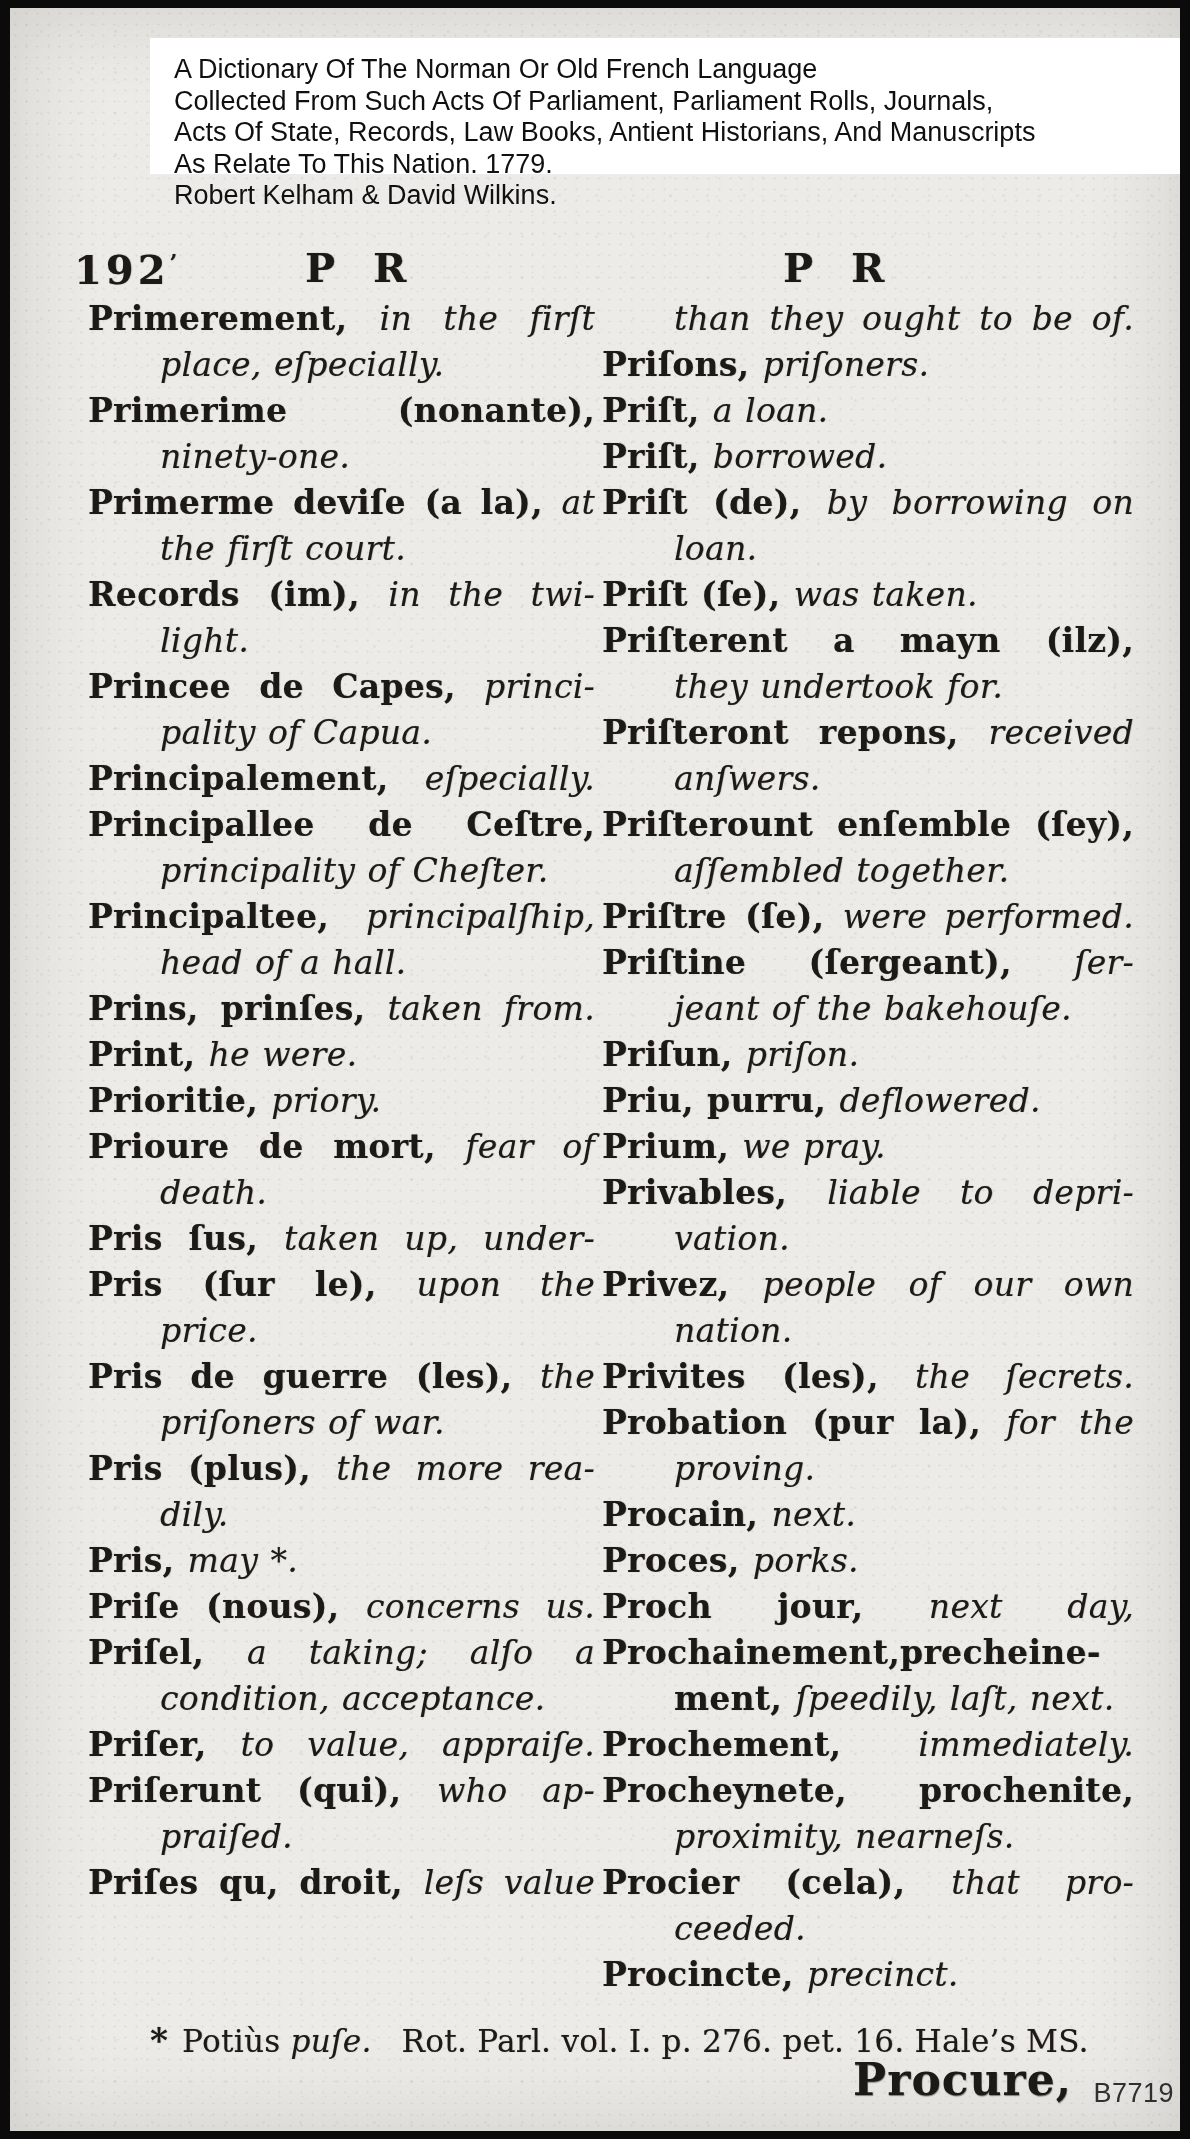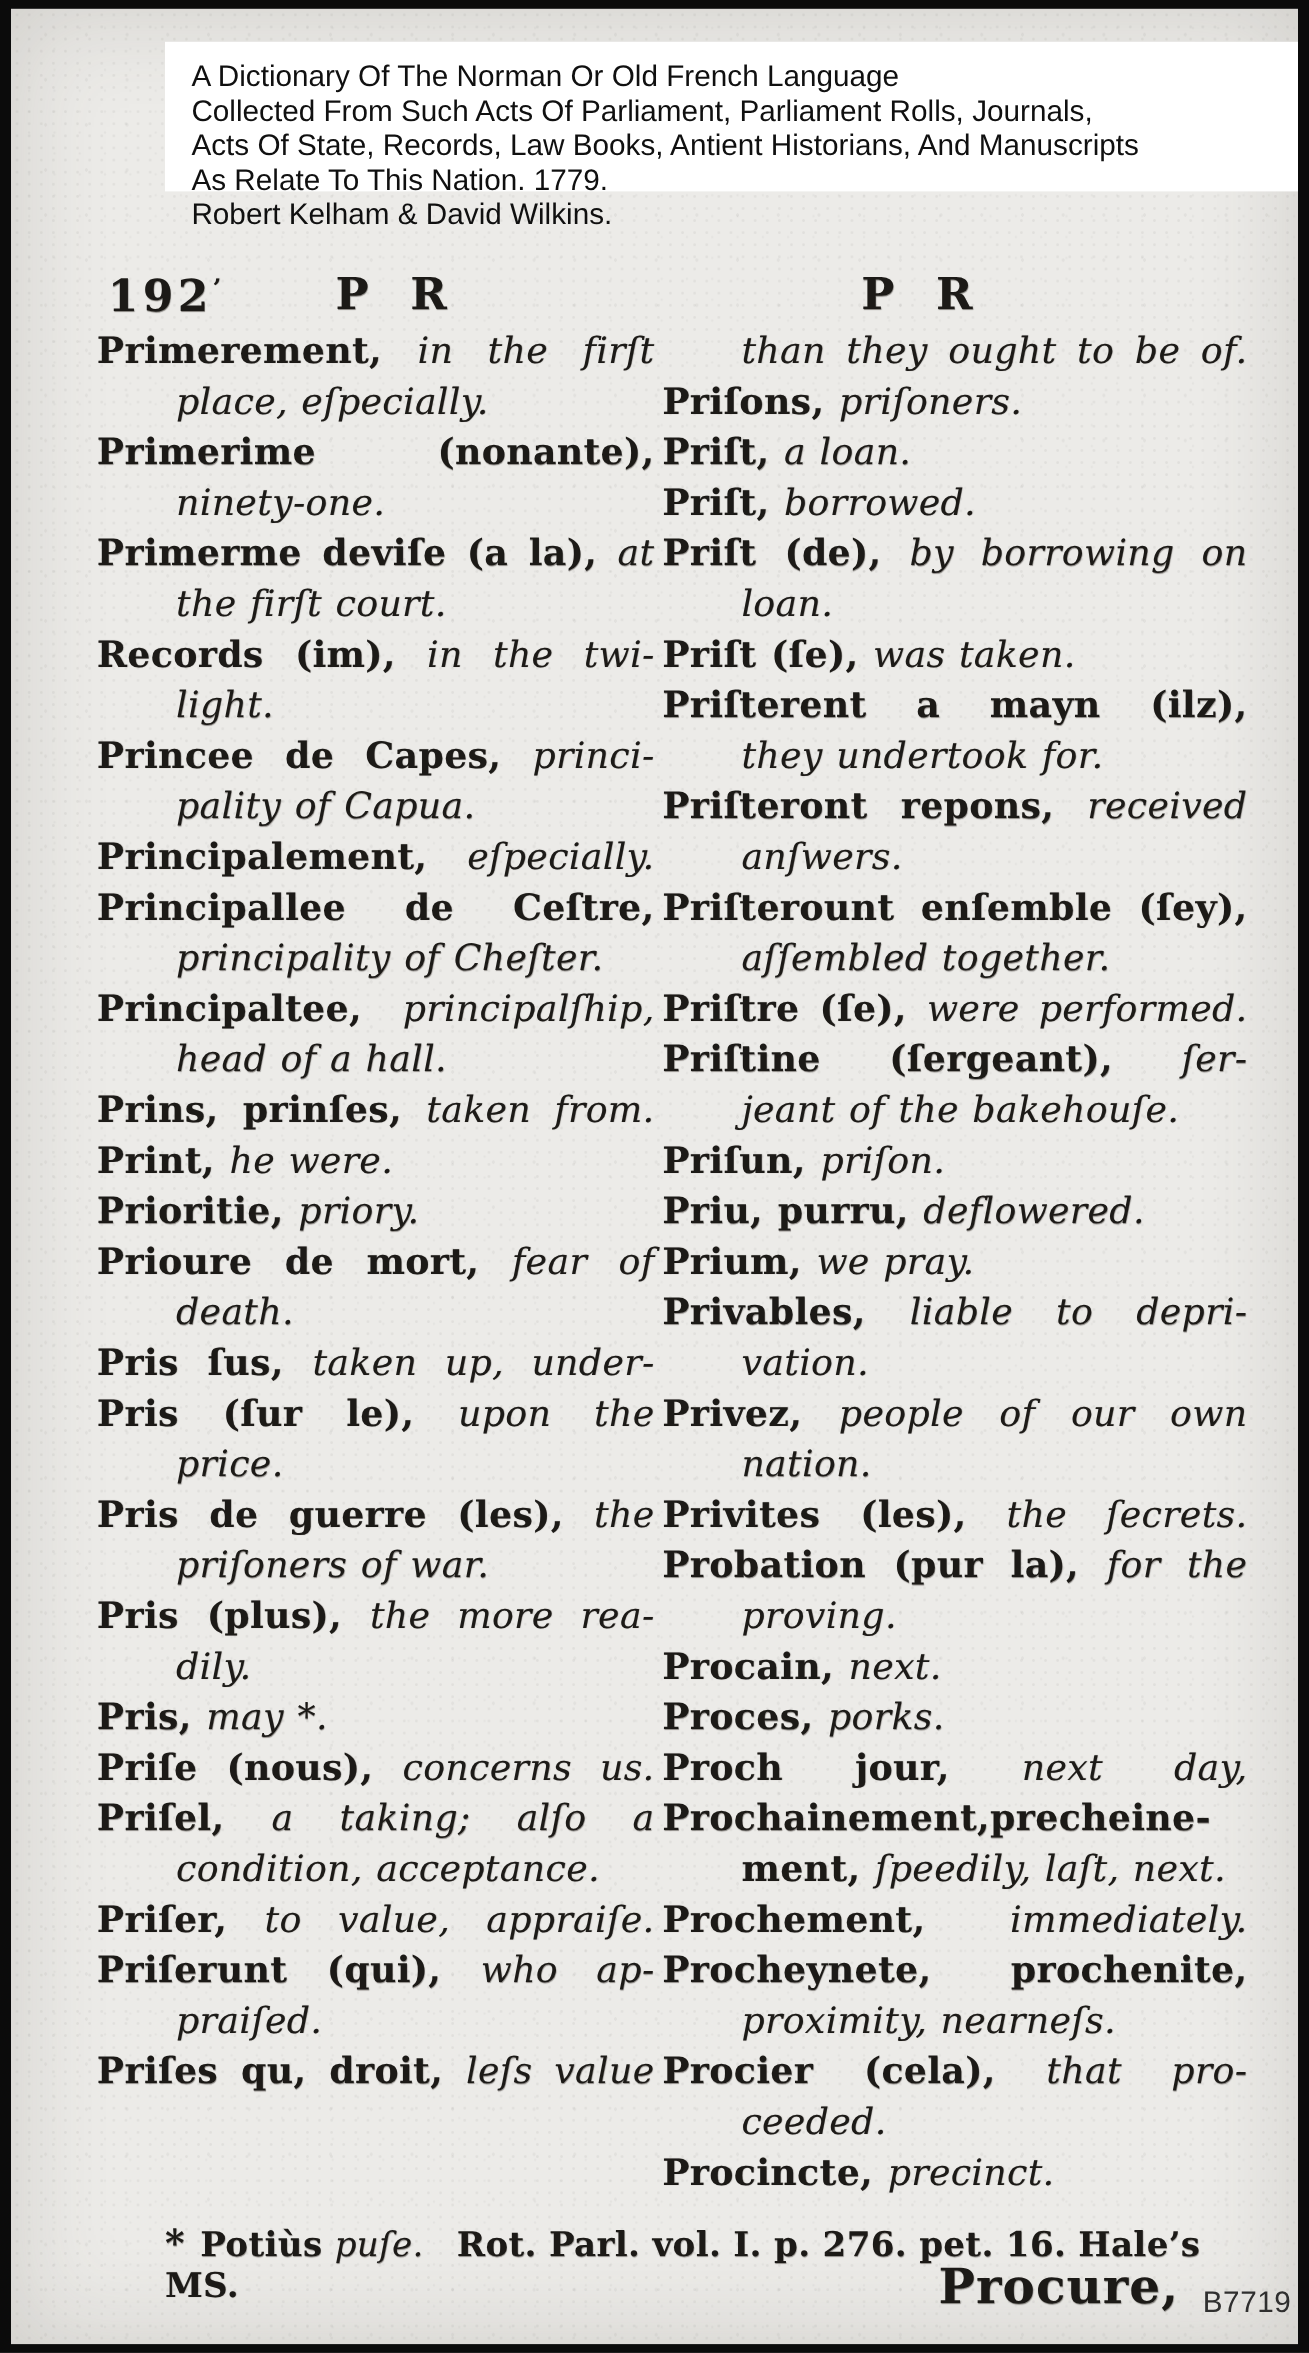--- a/index.html
+++ b/index.html
@@ -22,21 +22,21 @@
   }
   .header-box{
     position:absolute;left:140px;top:30px;right:0;height:136px;
     background:#ffffff;
     padding:16px 8px 0 24px;box-sizing:border-box;
     font-family:"Liberation Sans",sans-serif;
     font-size:27px;line-height:31.5px;color:#101010;
   }
   .ink{color:#1c1a17;}
   .page-num{
-    position:absolute;left:88px;top:238px;
+    position:absolute;left:64px;top:238px;
     font-size:40px;font-weight:bold;letter-spacing:4px;
     text-shadow:.4px .4px .8px rgba(30,25,20,.5);
   }
   .pnmark{font-size:22px;vertical-align:14px;letter-spacing:0;}
   .rh{
     position:absolute;top:236px;font-size:40px;font-weight:bold;
     letter-spacing:12px;text-shadow:.4px .4px .8px rgba(30,25,20,.5);
   }
   .rh-left{left:295px;}
   .rh-right{left:773px;}
@@ -52,21 +52,21 @@
   .line.ind{padding-left:72px;}
   .line.j{text-align:justify;text-align-last:justify;}
   .ro{font-weight:bold;font-style:normal;}
   .it{font-style:italic;font-weight:normal;}
   .footnote{
     position:absolute;left:140px;top:2012px;width:980px;
     font-size:31px;letter-spacing:.3px;
     text-shadow:.4px .4px .8px rgba(30,25,20,.45);
   }
   .footnote .star{font-size:34px;font-weight:bold;margin-right:14px;}
-  .footnote .ro2{font-weight:bold;text-align:center;}
+  .footnote .ro2{font-weight:normal;text-align:center;}
   .footnote .gap{margin-left:30px;}
   .catchword{
     position:absolute;top:2046px;right:108px;
     font-size:44px;font-weight:bold;letter-spacing:1px;
     text-shadow:.5px .5px 1px rgba(30,25,20,.5);
   }
   .watermark{
     position:absolute;top:2070px;right:6px;
     font-family:"Liberation Sans",sans-serif;
     font-size:27px;color:#2f2f2f;letter-spacing:.5px;

